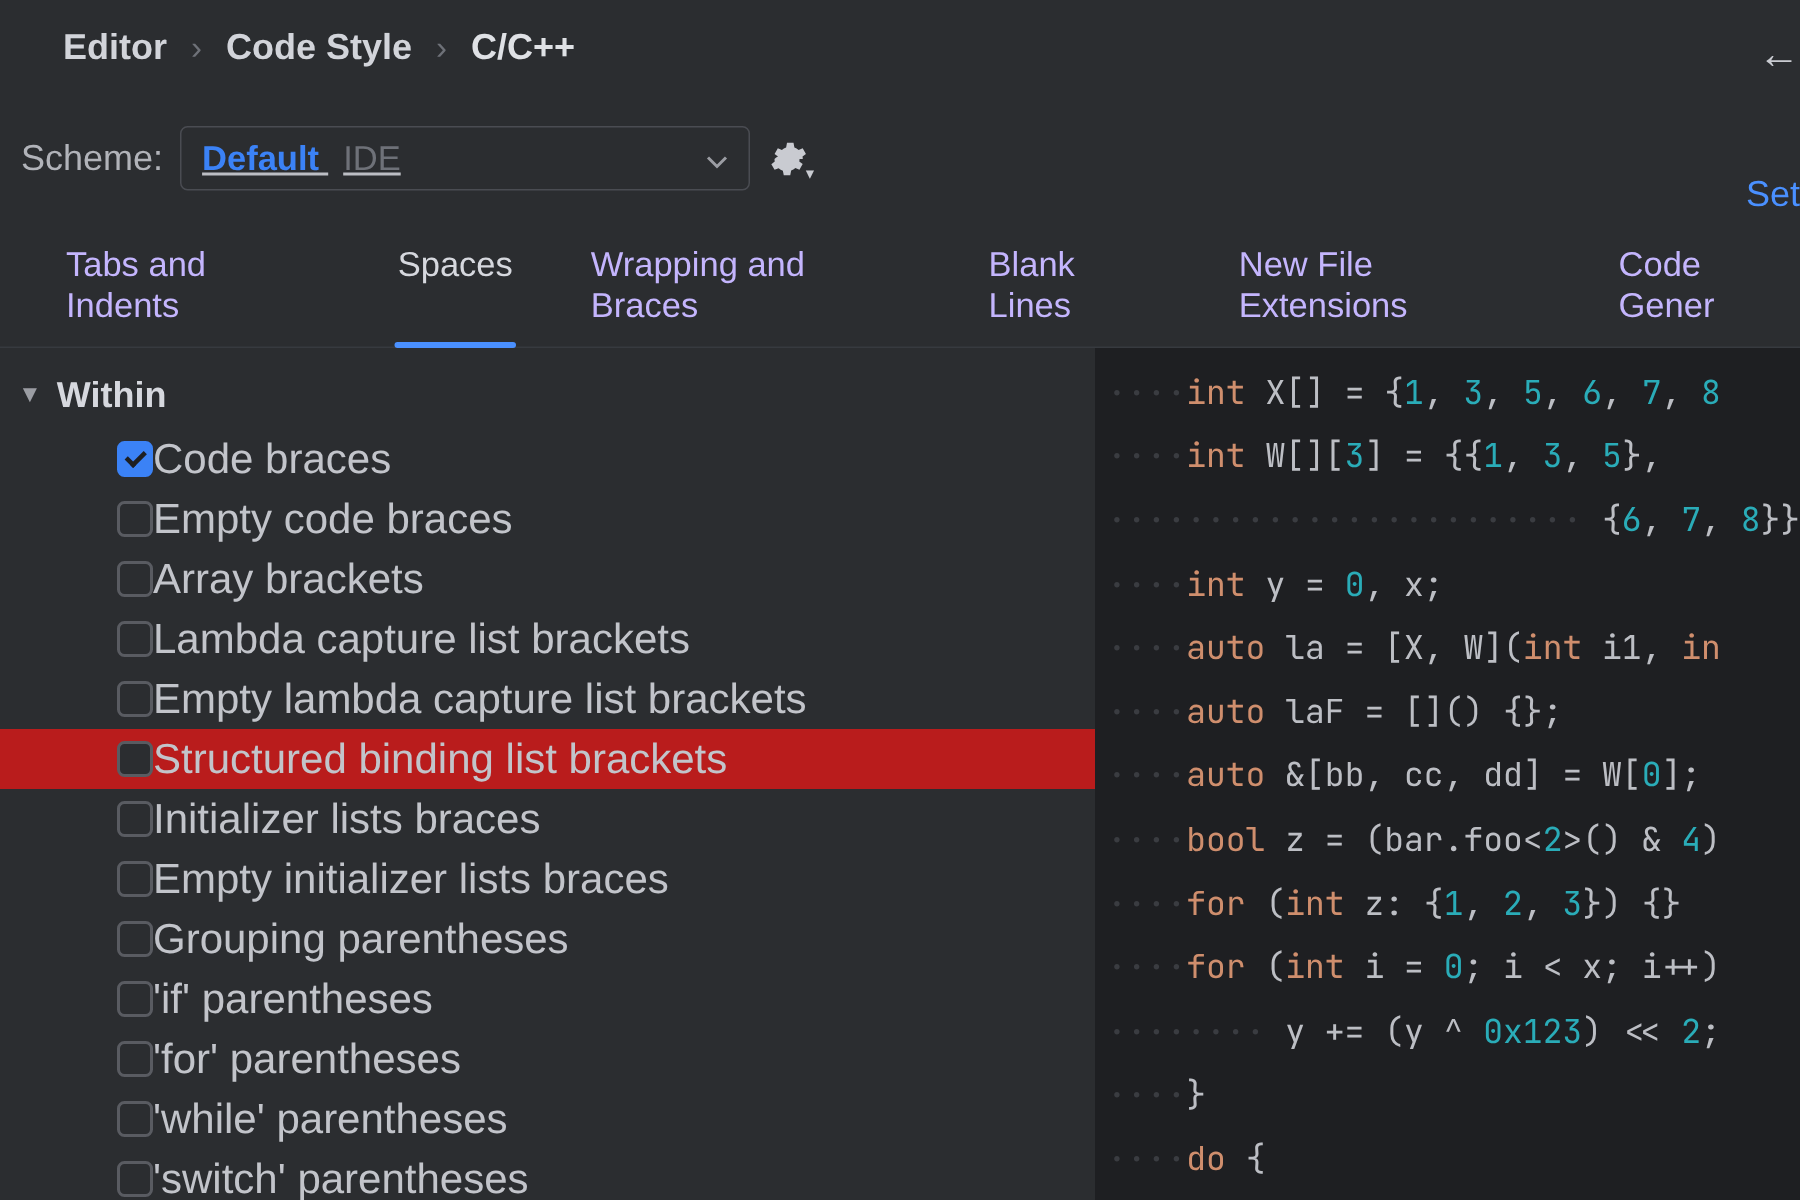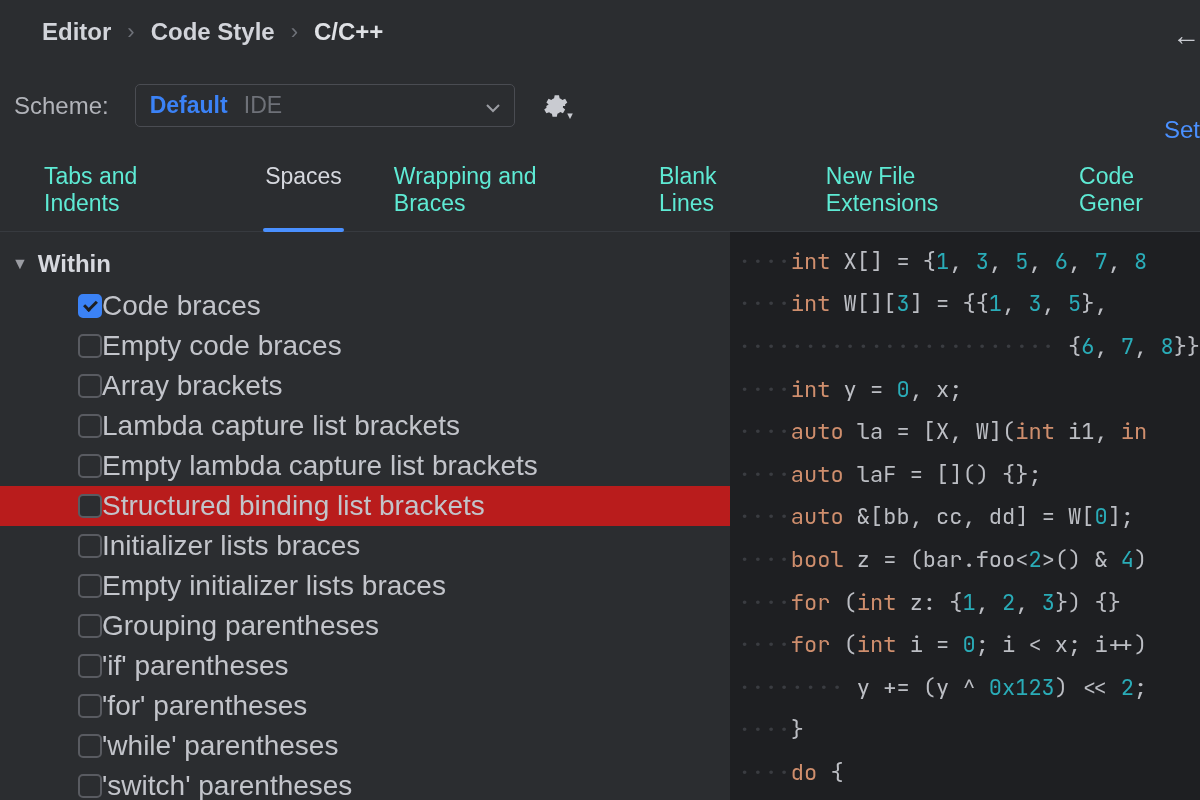--- a/index.html
+++ b/index.html
@@ -25,31 +25,32 @@
   .breadcrumb .crumb { color: #d2d4da; font-weight: 600; }
   .breadcrumb .crumb.current { color: #dfe1e5; font-weight: 700; }
   .back-arrow {
     position: absolute; right: 0; top: 20px;
     color: #c9cbd1; font-size: 28px;
     padding-right: 0;
   }
 
   
   .scheme-row {
-    display: flex; align-items: center; gap: 26px;
+    display: flex; align-items: center; gap: 11px;
     padding: 24px 0 22px 14px;
   }
   .scheme-label { color: #b1b3b9; font-size: 24px; }
   .scheme-select {
     display: flex; align-items: center;
     border: 1px solid #4a4c52; border-radius: 5px;
     background: #2b2d30;
     padding: 7px 14px;
     min-width: 380px;
     justify-content: space-between;
+    text-decoration: underline;
   }
   .scheme-select .primary { color: #3b82f6; font-weight: 700; font-size: 23px; }
   .scheme-select .secondary { color: #6e7178; font-size: 23px; margin-left: 10px; }
   .scheme-select .chev { color: #9b9da3; }
   .gear {
     position: relative; width: 28px; height: 28px;
     display: flex; align-items: center; justify-content: center;
     color: #c9cbd1;
   }
   .gear svg { width: 26px; height: 26px; }
@@ -65,21 +66,21 @@
   }
 
   
   .tabs {
     display: flex; gap: 52px;
     padding: 6px 0 0 44px;
     border-bottom: 1px solid #373a3f;
     font-size: 23px;
   }
   .tab {
-    color: #5eead4; padding: 8px 0 14px 0;
+    color: #c4b5fd; padding: 8px 0 14px 0;
     cursor: pointer; position: relative;
   }
   .tab.active { color: #d6d8de; }
   .tab.active::after {
     content: ""; position: absolute; left: -2px; right: -2px; bottom: -1px;
     height: 4px; background: #4a90ff; border-radius: 2px;
   }
 
   
   .main-area {

